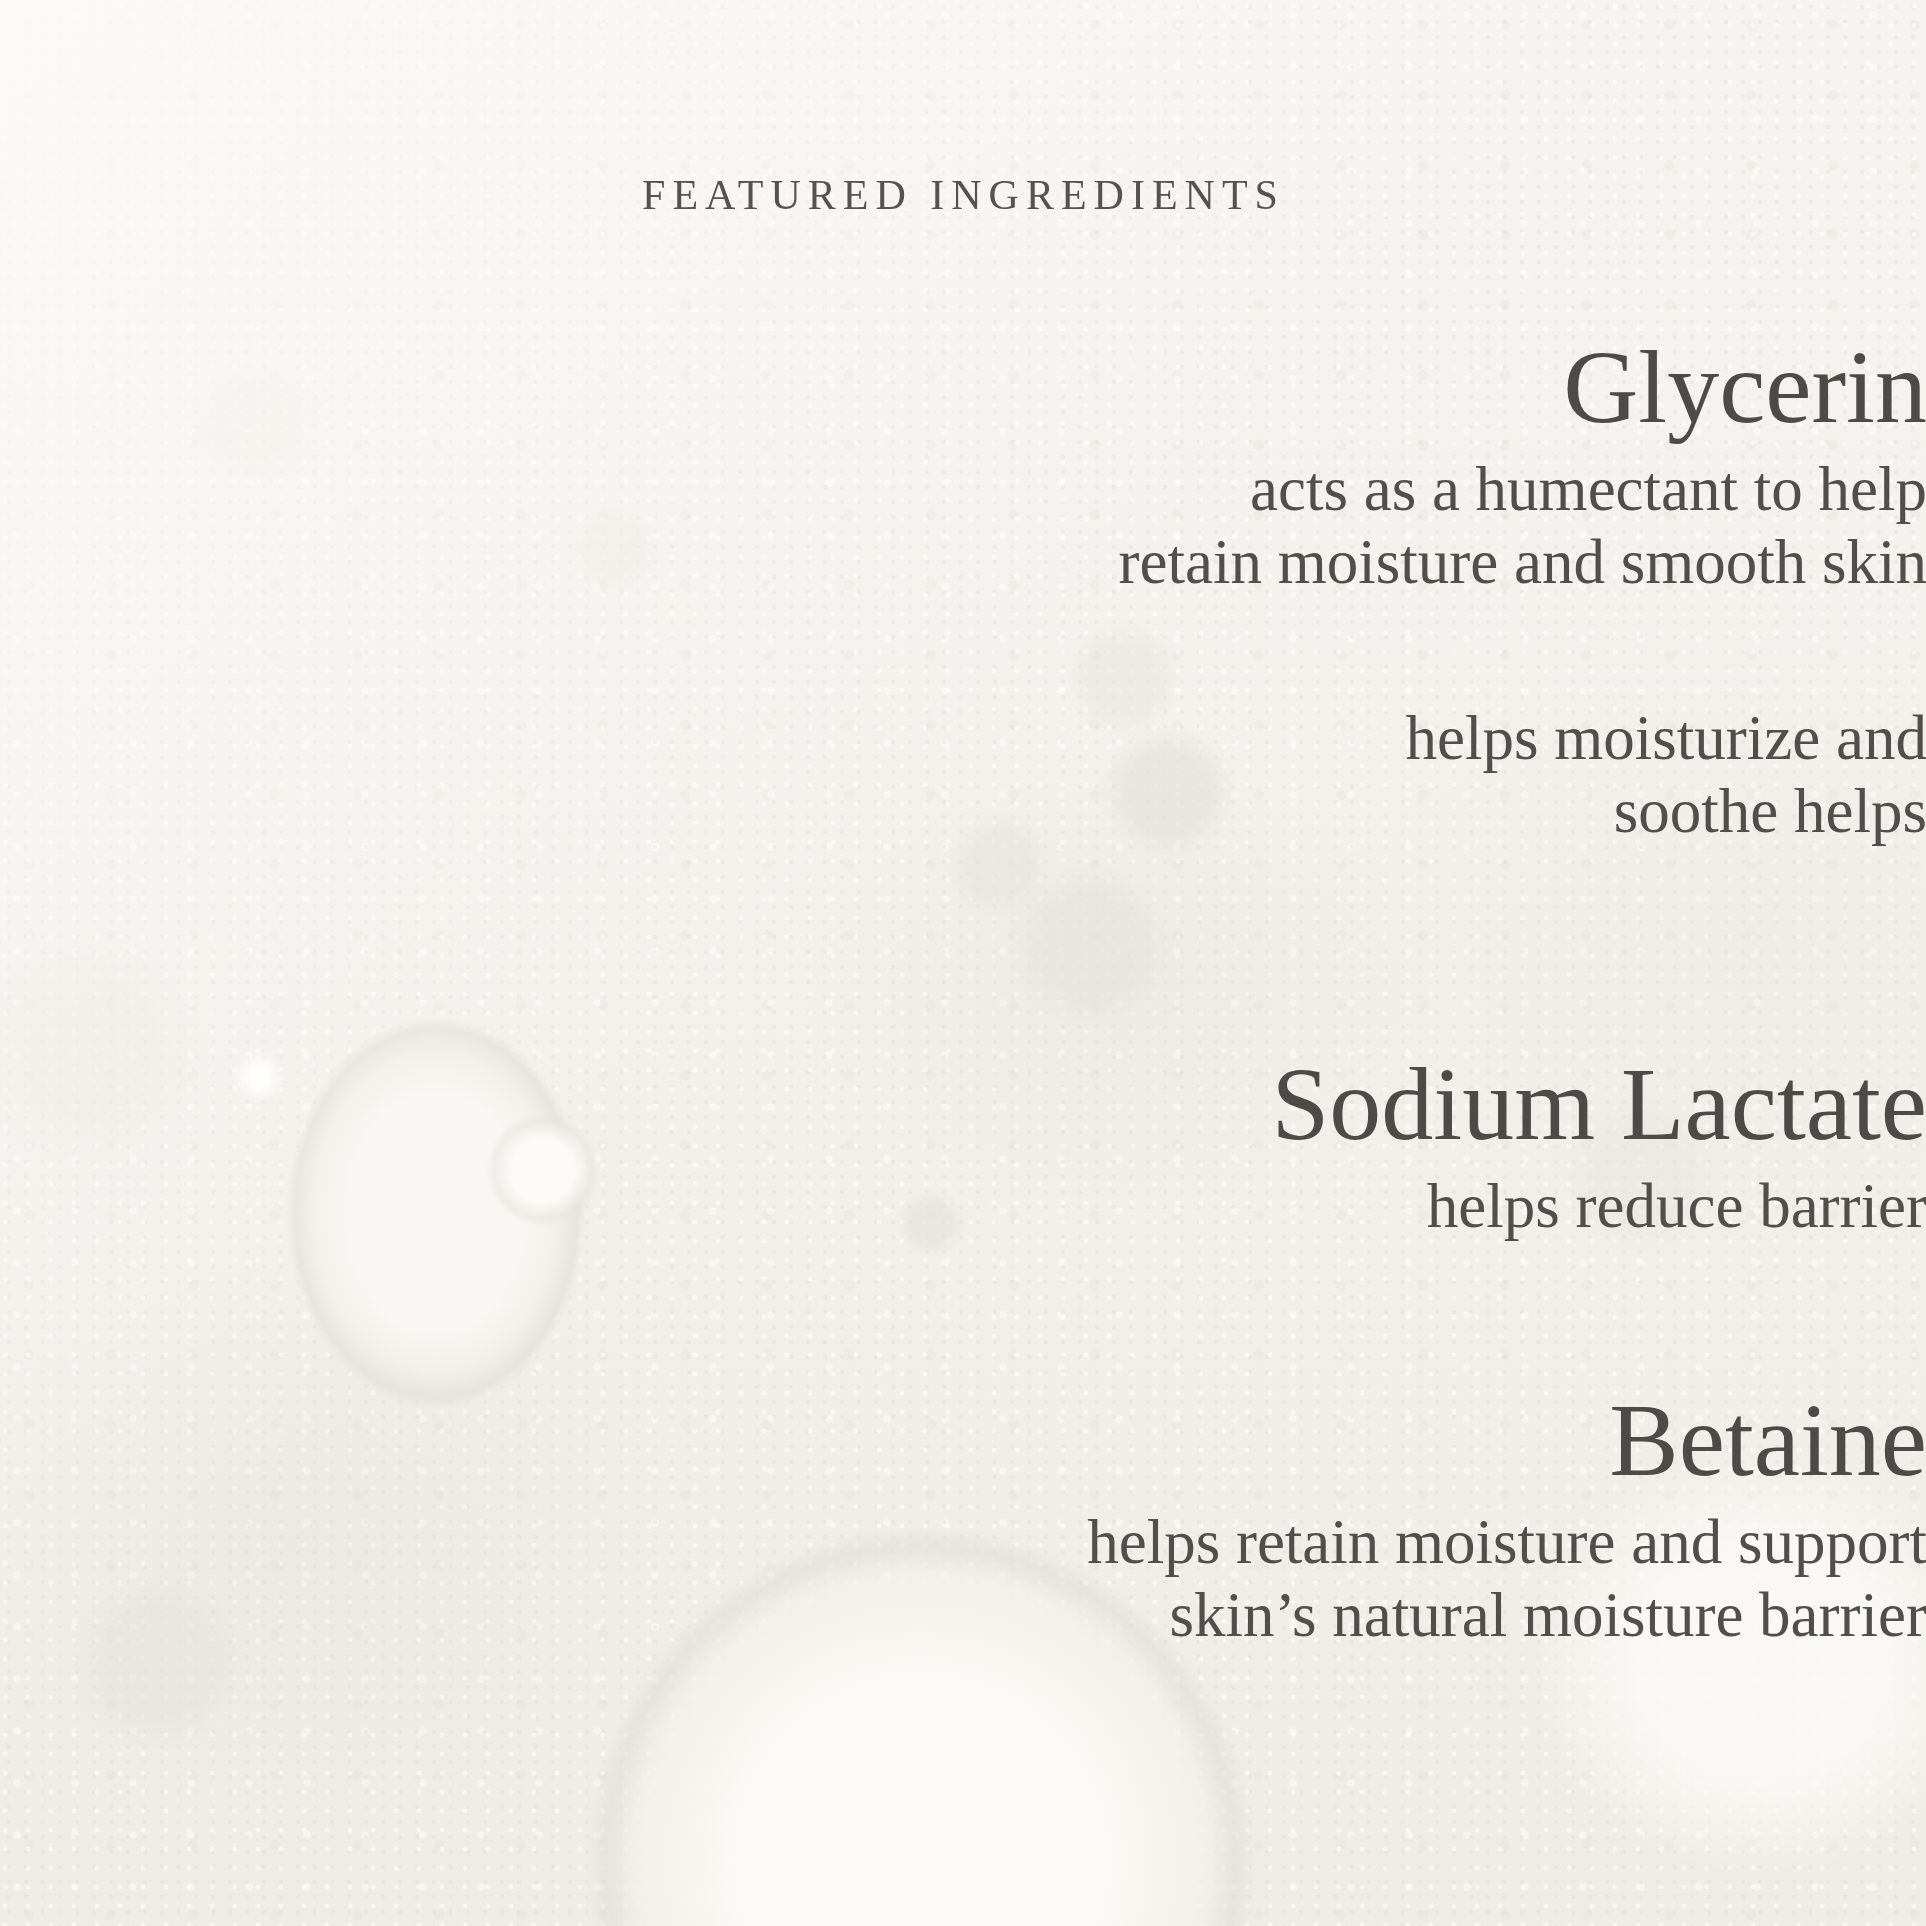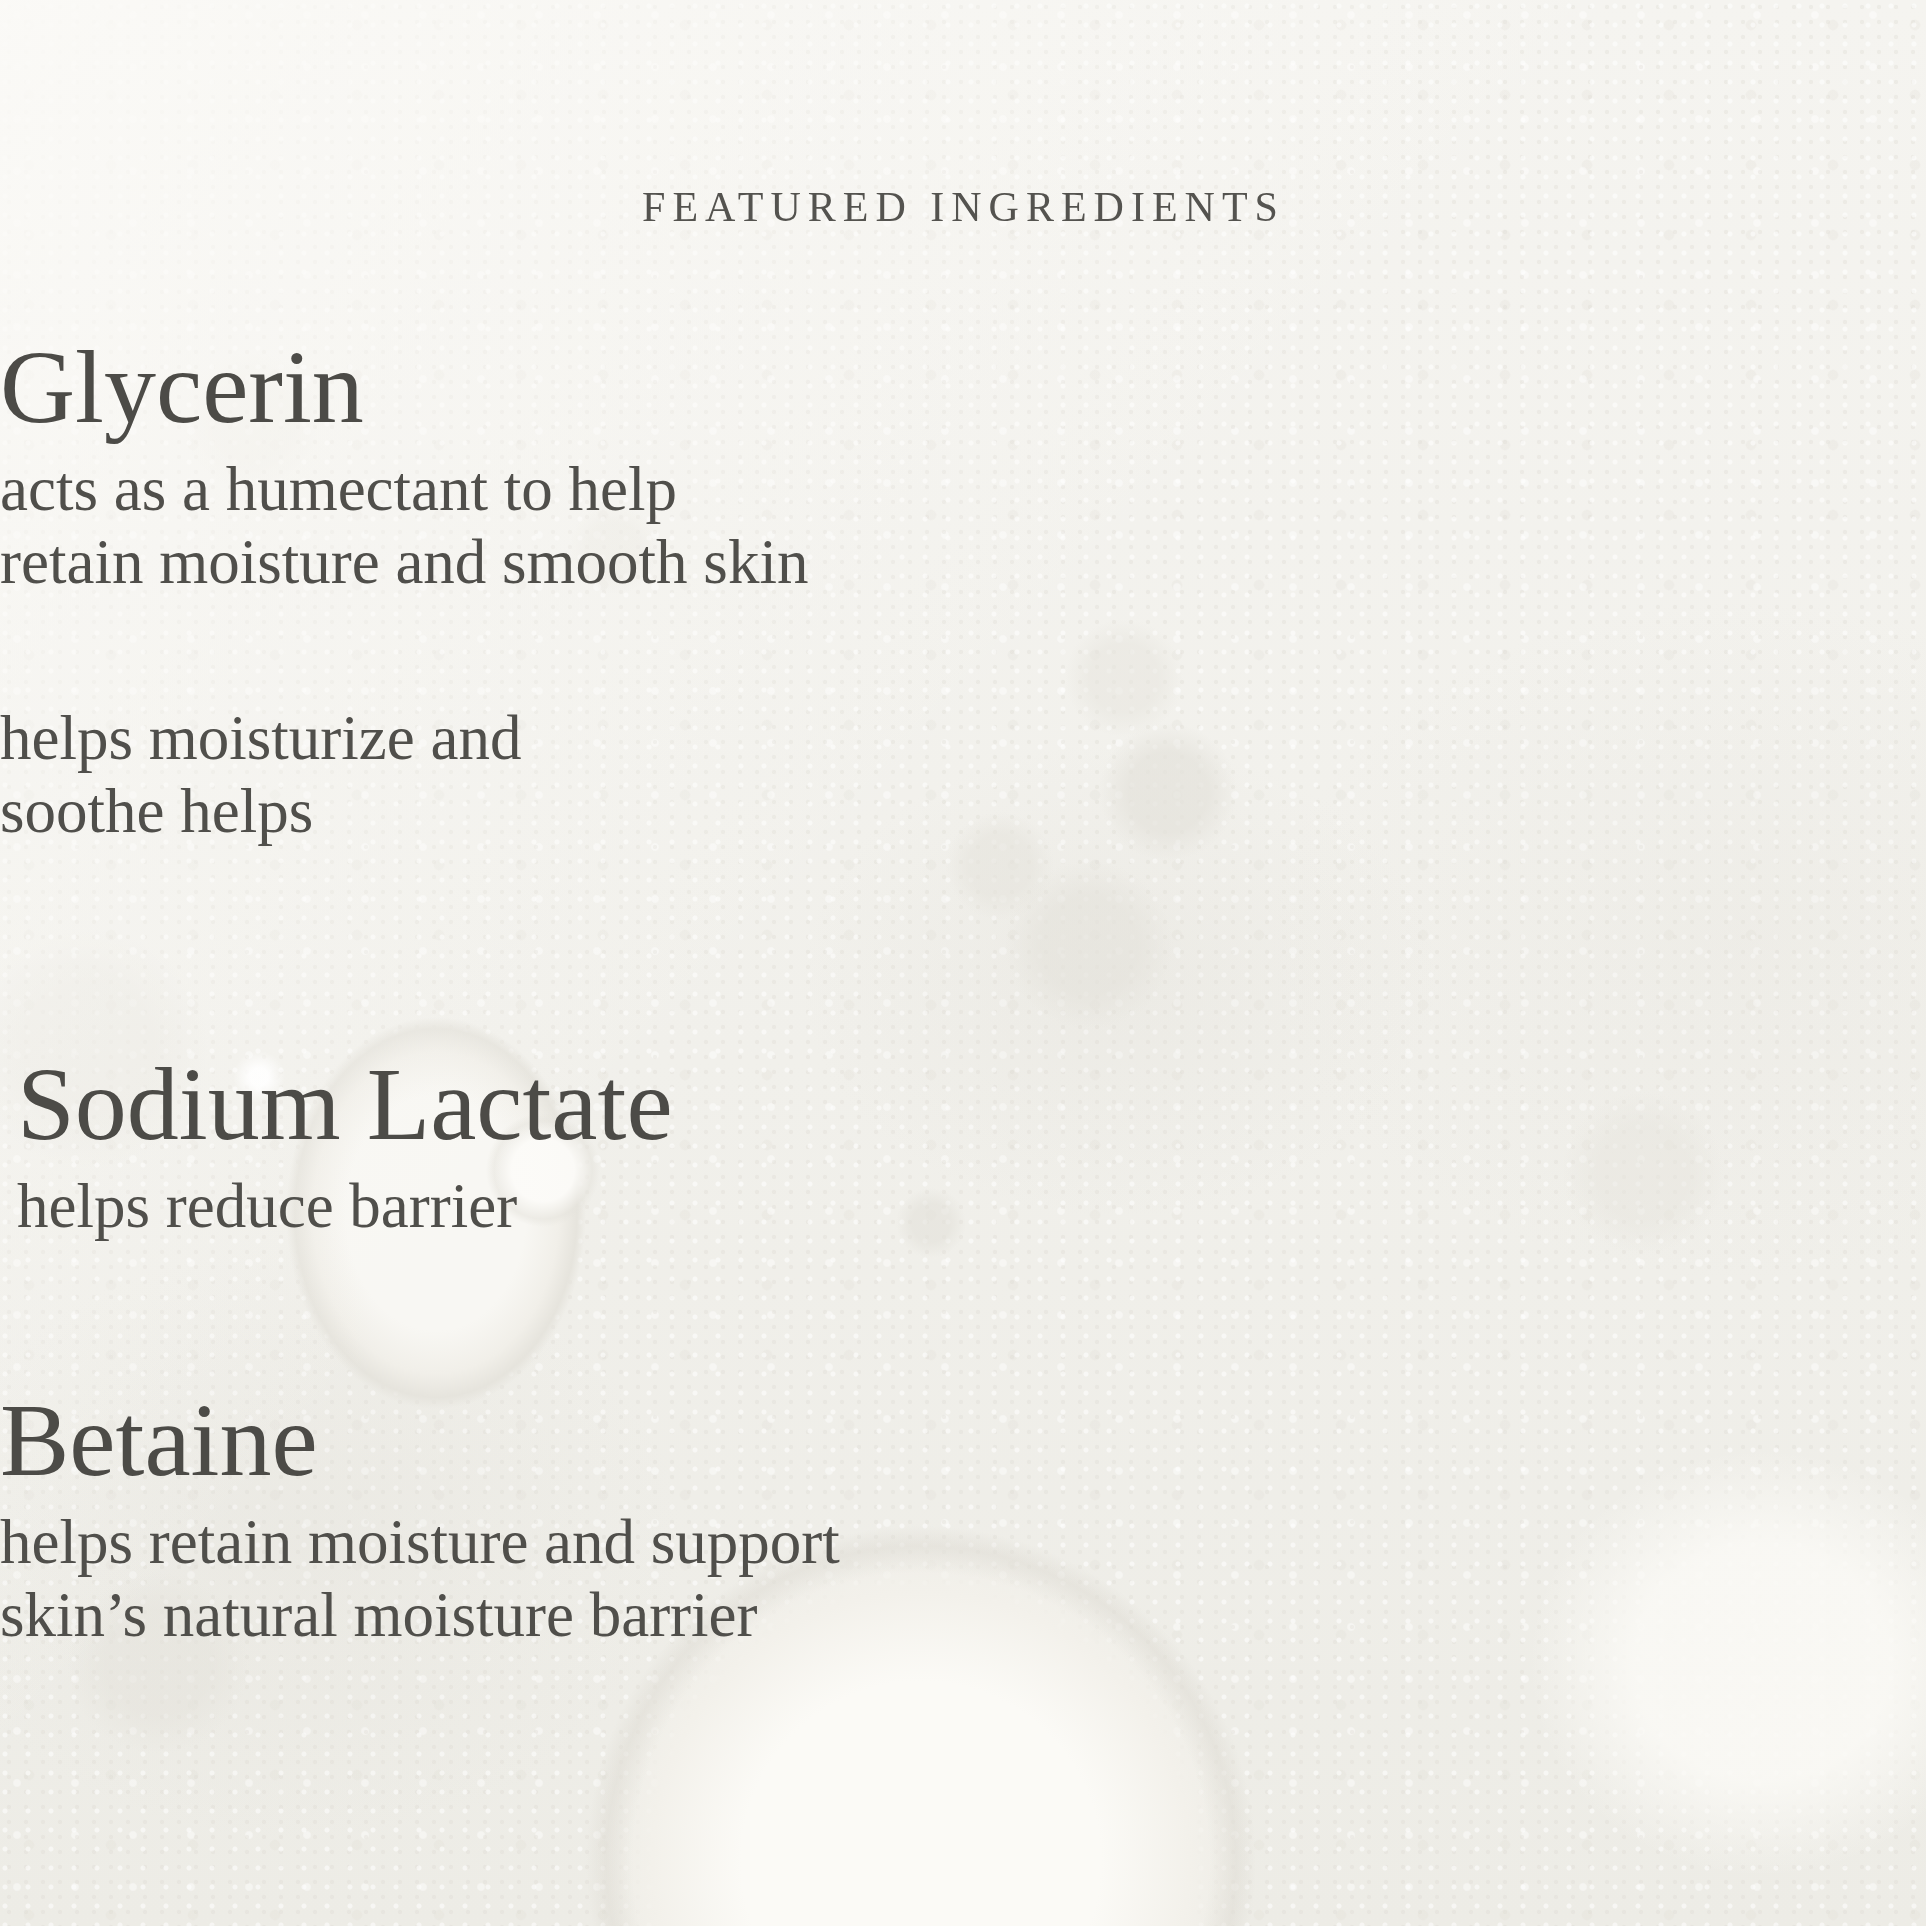--- a/index.html
+++ b/index.html
@@ -60,33 +60,33 @@
       auto, auto, auto, auto, auto,
       auto, auto, auto, auto, auto,
       auto, auto, auto, auto, auto,
       auto, auto, auto, auto, auto,
       23px 19px, 17px 15px, 58px 52px, 82px 70px, auto;
   }
 
   .eyebrow {
     position: absolute;
     top: 170px; left: 0; right: 0;
-    margin: 12px;
+    margin: 0;
     font-size: 42px;
     line-height: 51px;
     font-weight: 400;
     letter-spacing: 7px;
     text-align: center;
     color: #54534f;
   }
 
   .ingredient {
     position: absolute;
     left: 0; right: 0;
-    text-align: left;
+    text-align: right;
   }
   .ingredient h2 {
     margin: 0 0 8px 0;
     font-size: 104px;
     line-height: 117px;
     font-weight: 400;
     color: #4c4b47;
   }
   .ingredient .desc {
     margin: 0;

